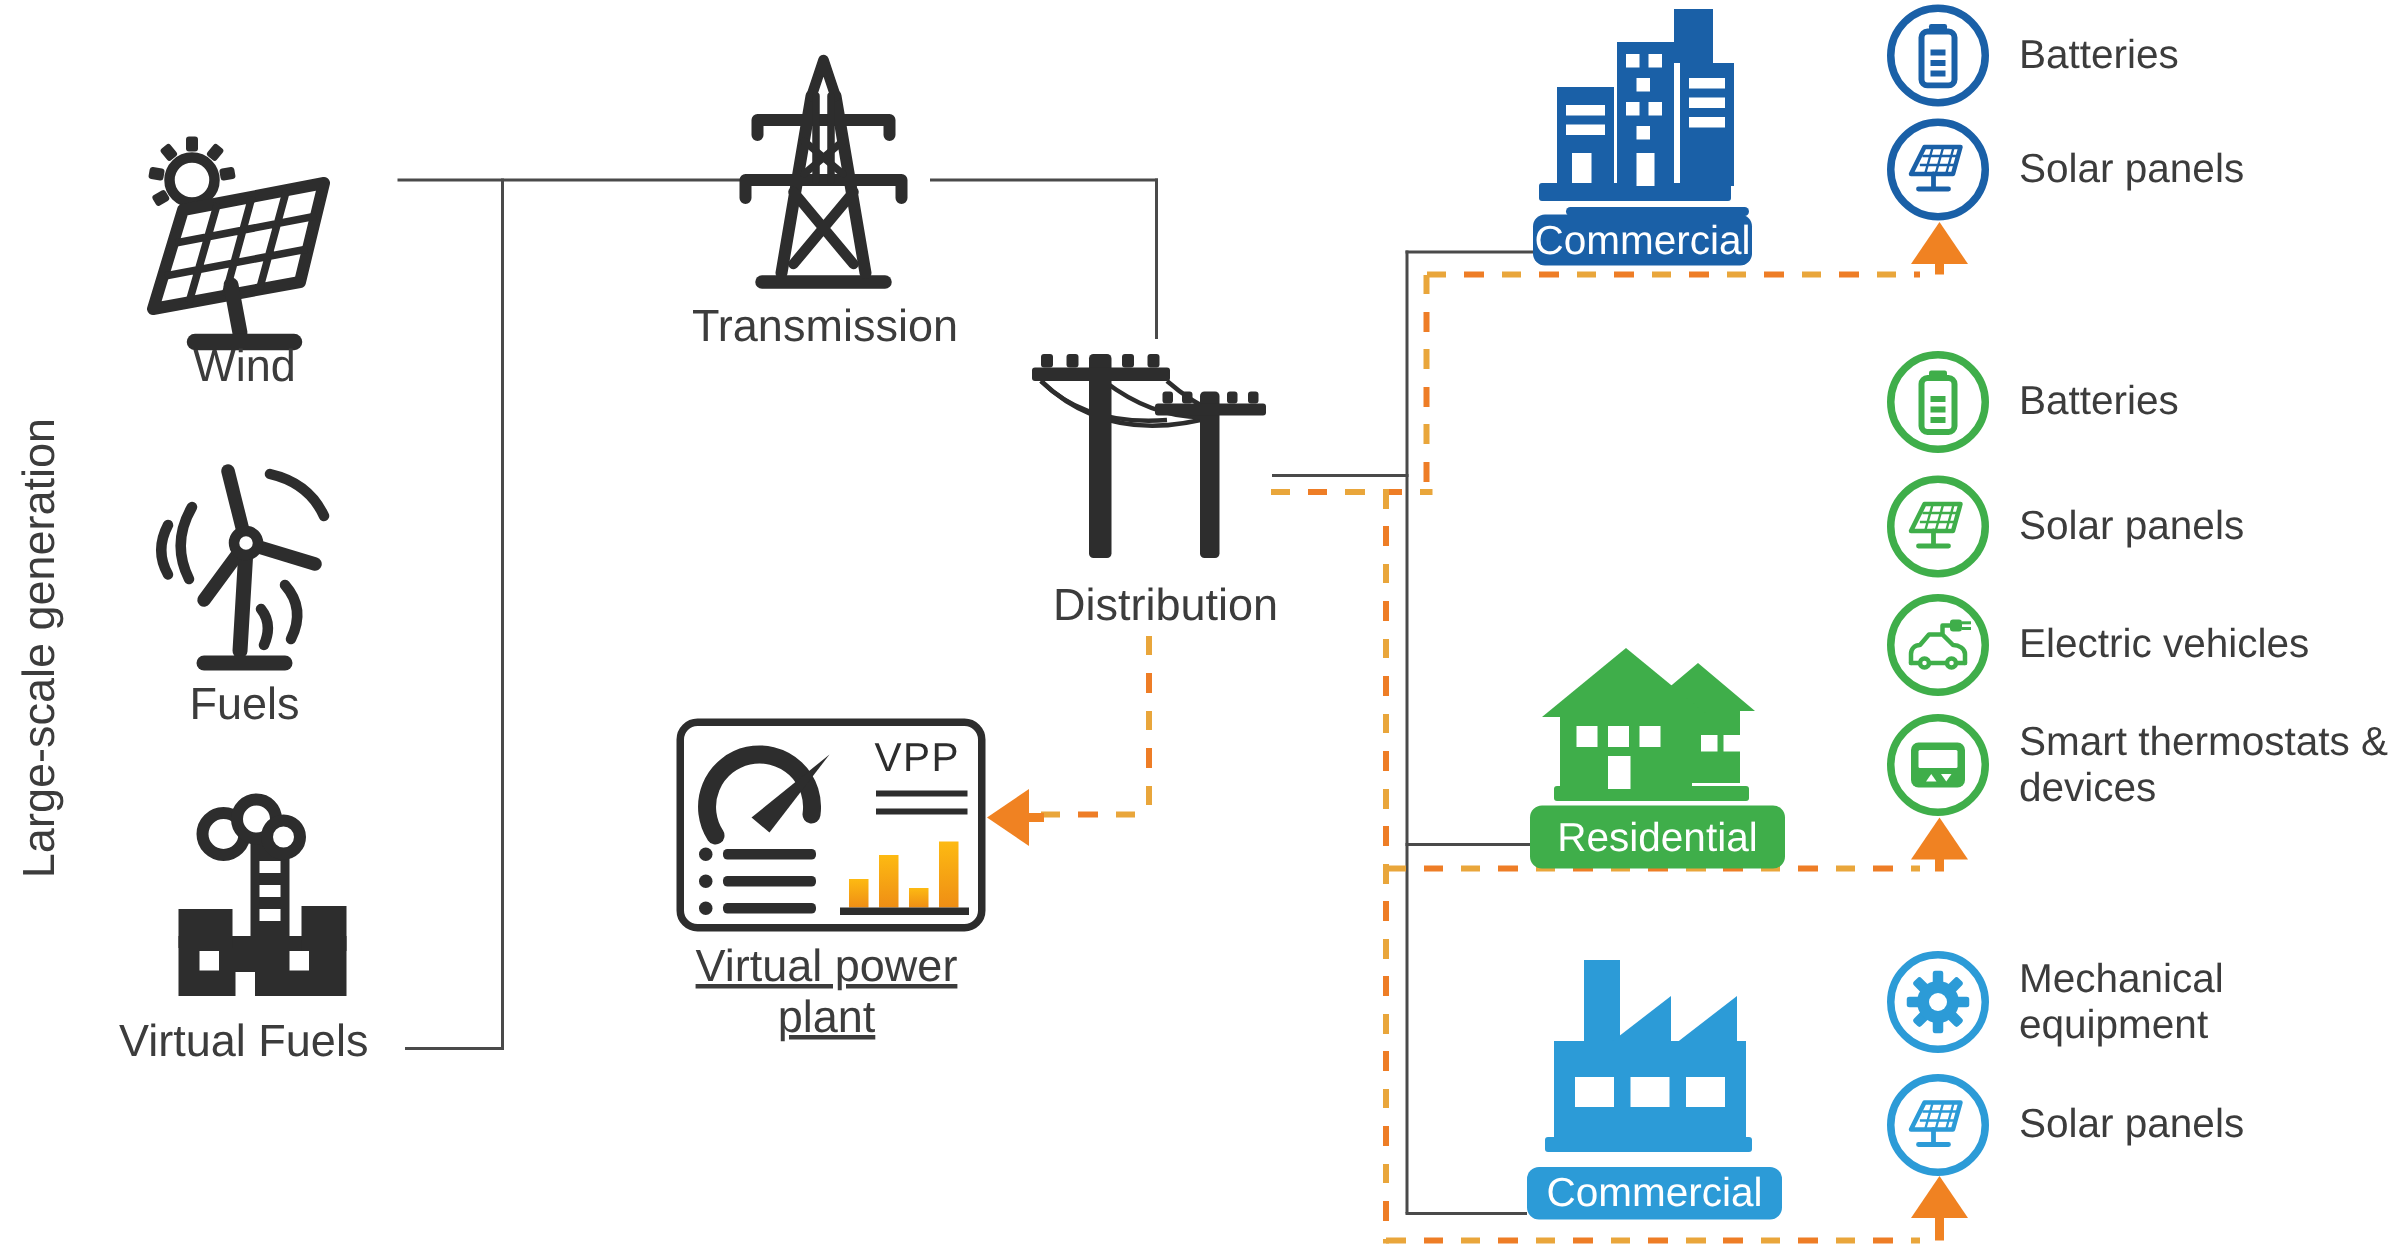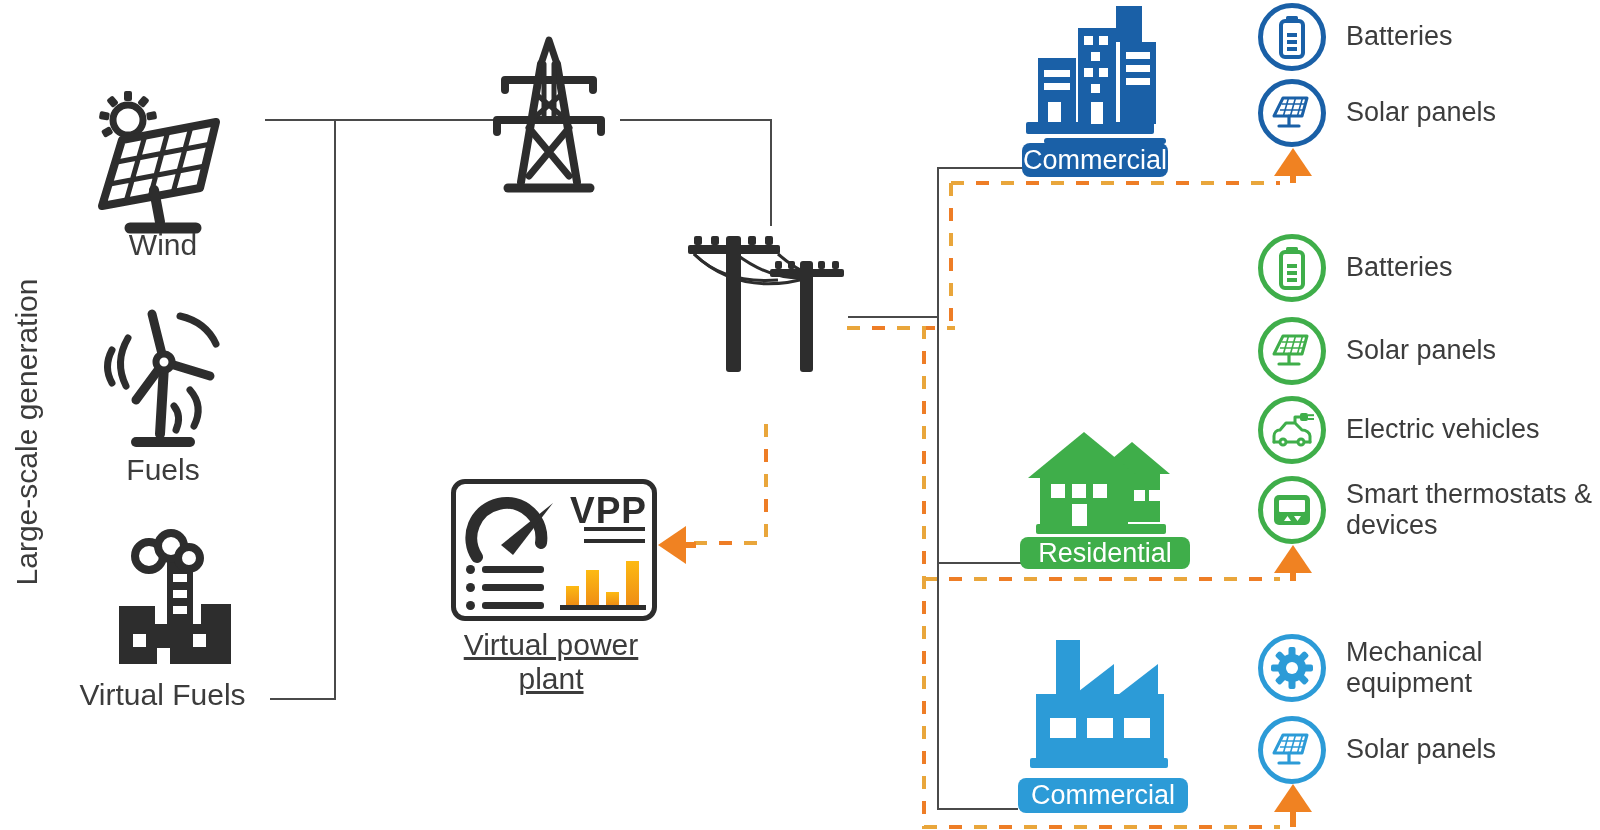--- a/index.html
+++ b/index.html
@@ -48,21 +48,21 @@
     display:flex;align-items:center;justify-content:center;}
   .c-com{color:var(--com,#1A60A7);border-color:var(--com,#1A60A7);}
   .c-res{color:var(--res,#3FAE4A);border-color:var(--res,#3FAE4A);}
   .c-ind{color:var(--ind,#2C9BD7);border-color:var(--ind,#2C9BD7);}
   .icon-com{color:var(--com,#1A60A7);}
   .icon-res{color:var(--res,#3FAE4A);}
   .icon-ind{color:var(--ind,#2C9BD7);}
   
   .vpp-box{position:absolute;left:451px;top:479px;width:206px;height:142px;
     box-sizing:border-box;border:5px solid var(--ink,#2D2D2D);border-radius:14px;background:#fff;}
-  .vpp-title{position:absolute;left:570px;top:490px;font-size:37px;font-weight:bold;color:var(--ink,#2D2D2D);letter-spacing:1px;}
+  .vpp-title{position:absolute;left:583px;top:490px;font-size:27px;font-weight:normal;color:var(--ink,#2D2D2D);letter-spacing:1px;}
   .vpp-rule{position:absolute;left:584px;width:61px;height:4px;background:var(--ink,#2D2D2D);}
   .vpp-dot{position:absolute;left:466px;width:9px;height:9px;border-radius:50%;background:var(--ink,#2D2D2D);}
   .vpp-bullet{position:absolute;left:482px;width:62px;height:7px;border-radius:3px;background:var(--ink,#2D2D2D);}
   .vpp-bar{position:absolute;width:13px;background:linear-gradient(180deg,#FDBA12,#EF8E15);}
   .vpp-baseline{position:absolute;left:560px;top:605px;width:86px;height:5px;background:var(--ink,#2D2D2D);}
 </style>
 </head>
 <body>
 
 <div id="stage">
@@ -192,20 +192,22 @@
       <rect x="97" y="33" width="7" height="8" rx="2"></rect>
       <rect x="110" y="33" width="7" height="8" rx="2"></rect>
       <rect x="140" y="33" width="7" height="8" rx="2"></rect>
       <rect x="154" y="33" width="7" height="8" rx="2"></rect>
     </g>
   </svg>
 
   <div class="node-label" style="left:93px;top:228px;width:140px;">Wind</div>
   <div class="node-label" style="left:93px;top:453px;width:140px;">Fuels</div>
   <div class="node-label" style="left:75px;top:678px;width:175px;">Virtual Fuels</div>
+  <div class="node-label" style="left:450px;top:201px;width:200px;">Transmission</div>
+  <div class="node-label" style="left:677px;top:387px;width:200px;">Distribution</div>
 
   <div class="vpp-box"></div>
   <svg class="abs" style="left:463px;top:487px;" width="102" height="78" viewBox="0 0 102 78">
     <path d="M14 70 A35 35 0 1 1 78 56" fill="none" stroke="#2D2D2D" stroke-width="12" stroke-linecap="round"></path>
     <path d="M38 58 L50 68 L90 16 Z" fill="#2D2D2D"></path>
   </svg>
   <div class="vpp-title">VPP</div>
   <div class="vpp-rule" style="top:527px;"></div>
   <div class="vpp-rule" style="top:539px;"></div>
   <div class="vpp-dot" style="top:565px;"></div>
@@ -280,21 +282,21 @@
     </g>
     <g fill="#fff">
       <rect x="27" y="56" width="14" height="14"></rect>
       <rect x="48" y="56" width="14" height="14"></rect>
       <rect x="69" y="56" width="14" height="14"></rect>
       <rect x="48" y="76" width="15" height="22"></rect>
       <rect x="110" y="62" width="11" height="11"></rect>
       <rect x="125" y="62" width="11" height="11"></rect>
     </g>
   </svg>
-  <div class="badge bg-res" style="left:1020px;top:537px;width:170px;height:32px;">Residential</div>
+  <div class="badge bg-res" style="left:1020px;top:537px;width:170px;height:42px;">Residential</div>
 
   <div class="circle c-res" style="top:234px;">
     <svg width="30" height="44" viewBox="0 0 30 44">
       <rect x="9" y="1" width="12" height="6" rx="1.5" fill="currentColor"></rect>
       <rect x="4" y="6" width="22" height="36" rx="4" fill="none" stroke="currentColor" stroke-width="4"></rect>
       <rect x="10" y="18" width="10" height="4" fill="currentColor"></rect>
       <rect x="10" y="25" width="10" height="4" fill="currentColor"></rect>
       <rect x="10" y="32" width="10" height="4" fill="currentColor"></rect>
     </svg>
   </div>

